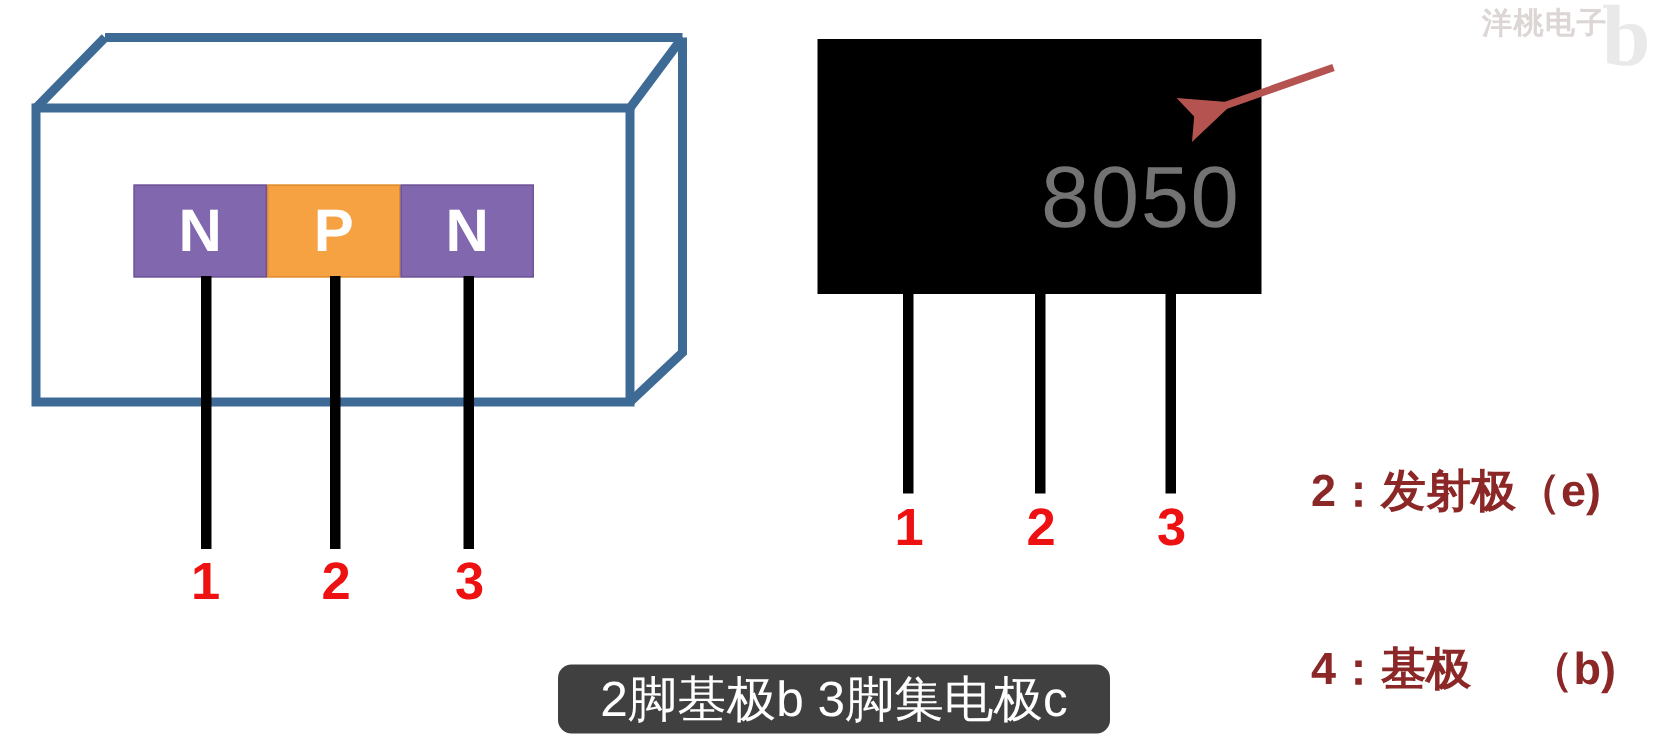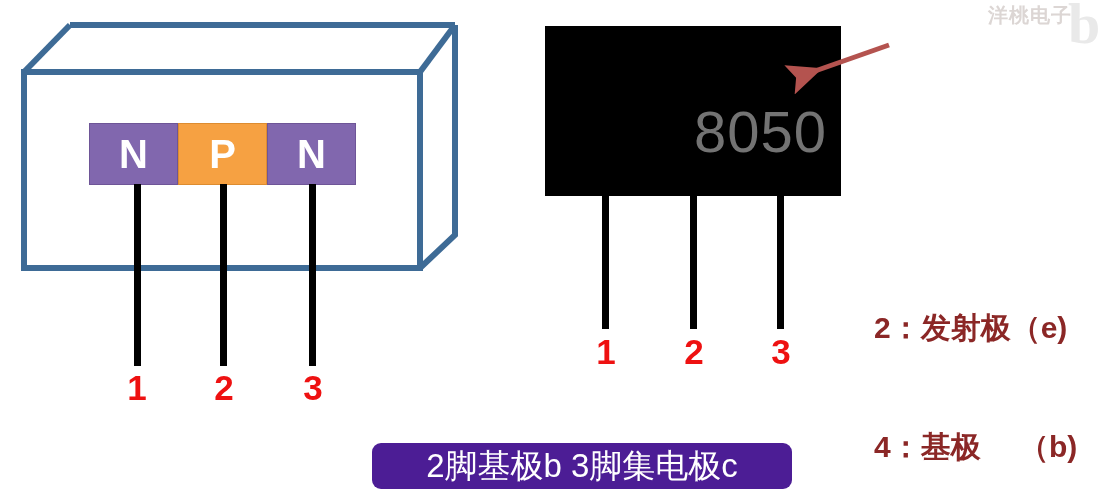--- a/index.html
+++ b/index.html
@@ -158,22 +158,22 @@
     font-weight: 700;
     line-height: 1.33;
     white-space: pre;
   }
   .legend-row { display: block; }
 
   
   .caption {
     position: absolute;
     left: 372px; top: 443px;
-    width: 420px; height: 46px;
-    background: #4c1d95;
+    width: 368px; height: 46px;
+    background: #404040;
     border-radius: 9px;
     display: flex;
     align-items: center;
     justify-content: center;
     color: #ffffff;
     font-size: 33px;
     font-weight: 400;
     letter-spacing: 0px;
     white-space: nowrap;
   }

